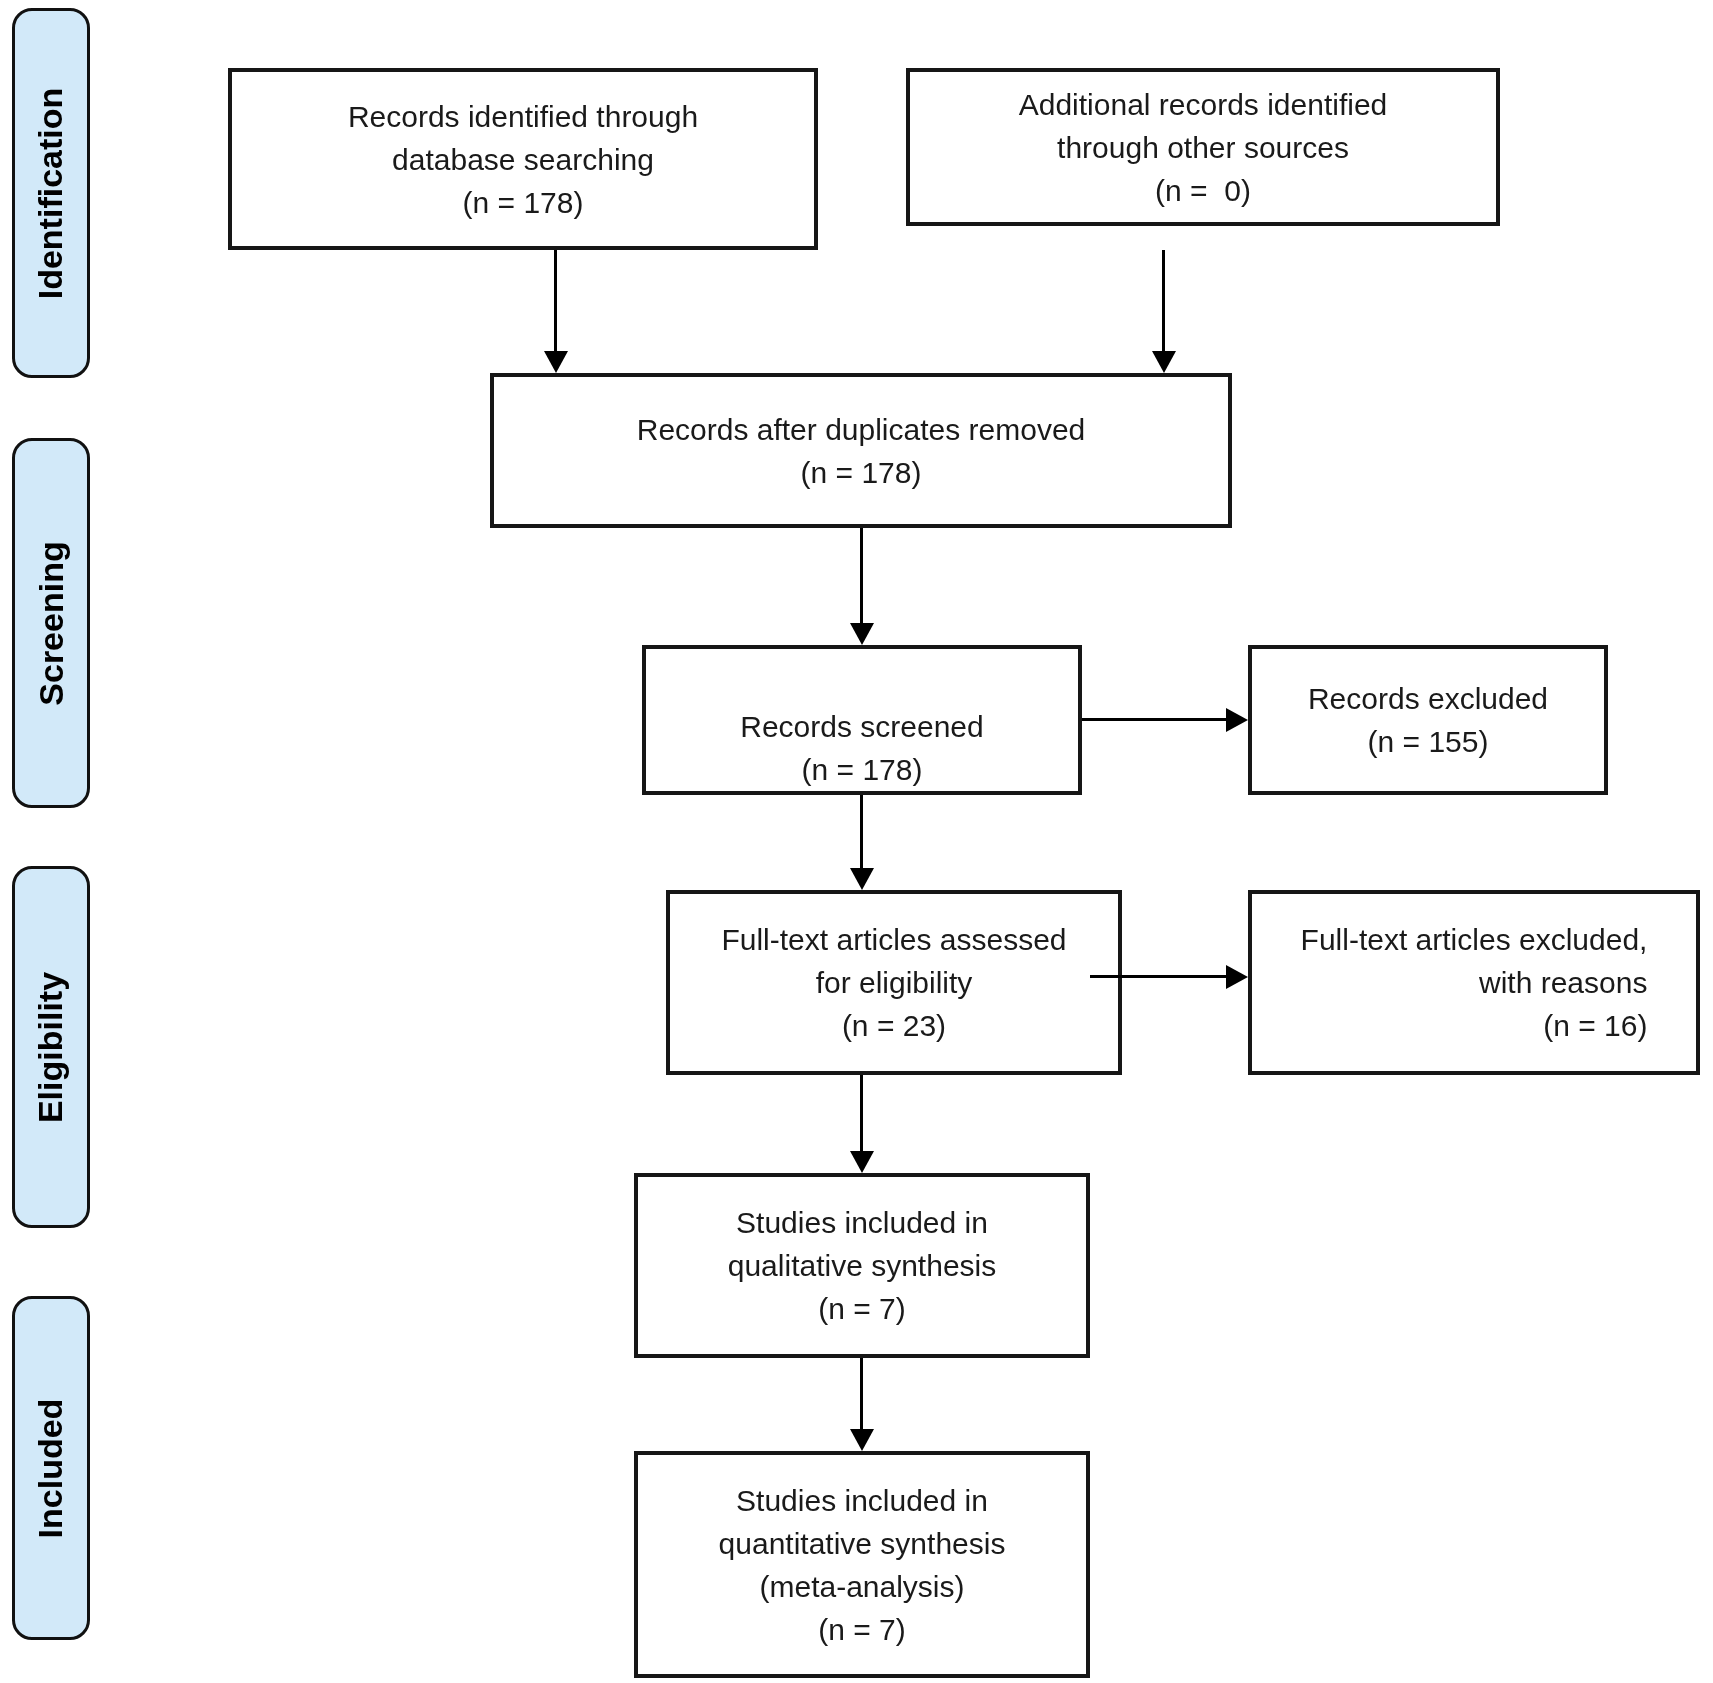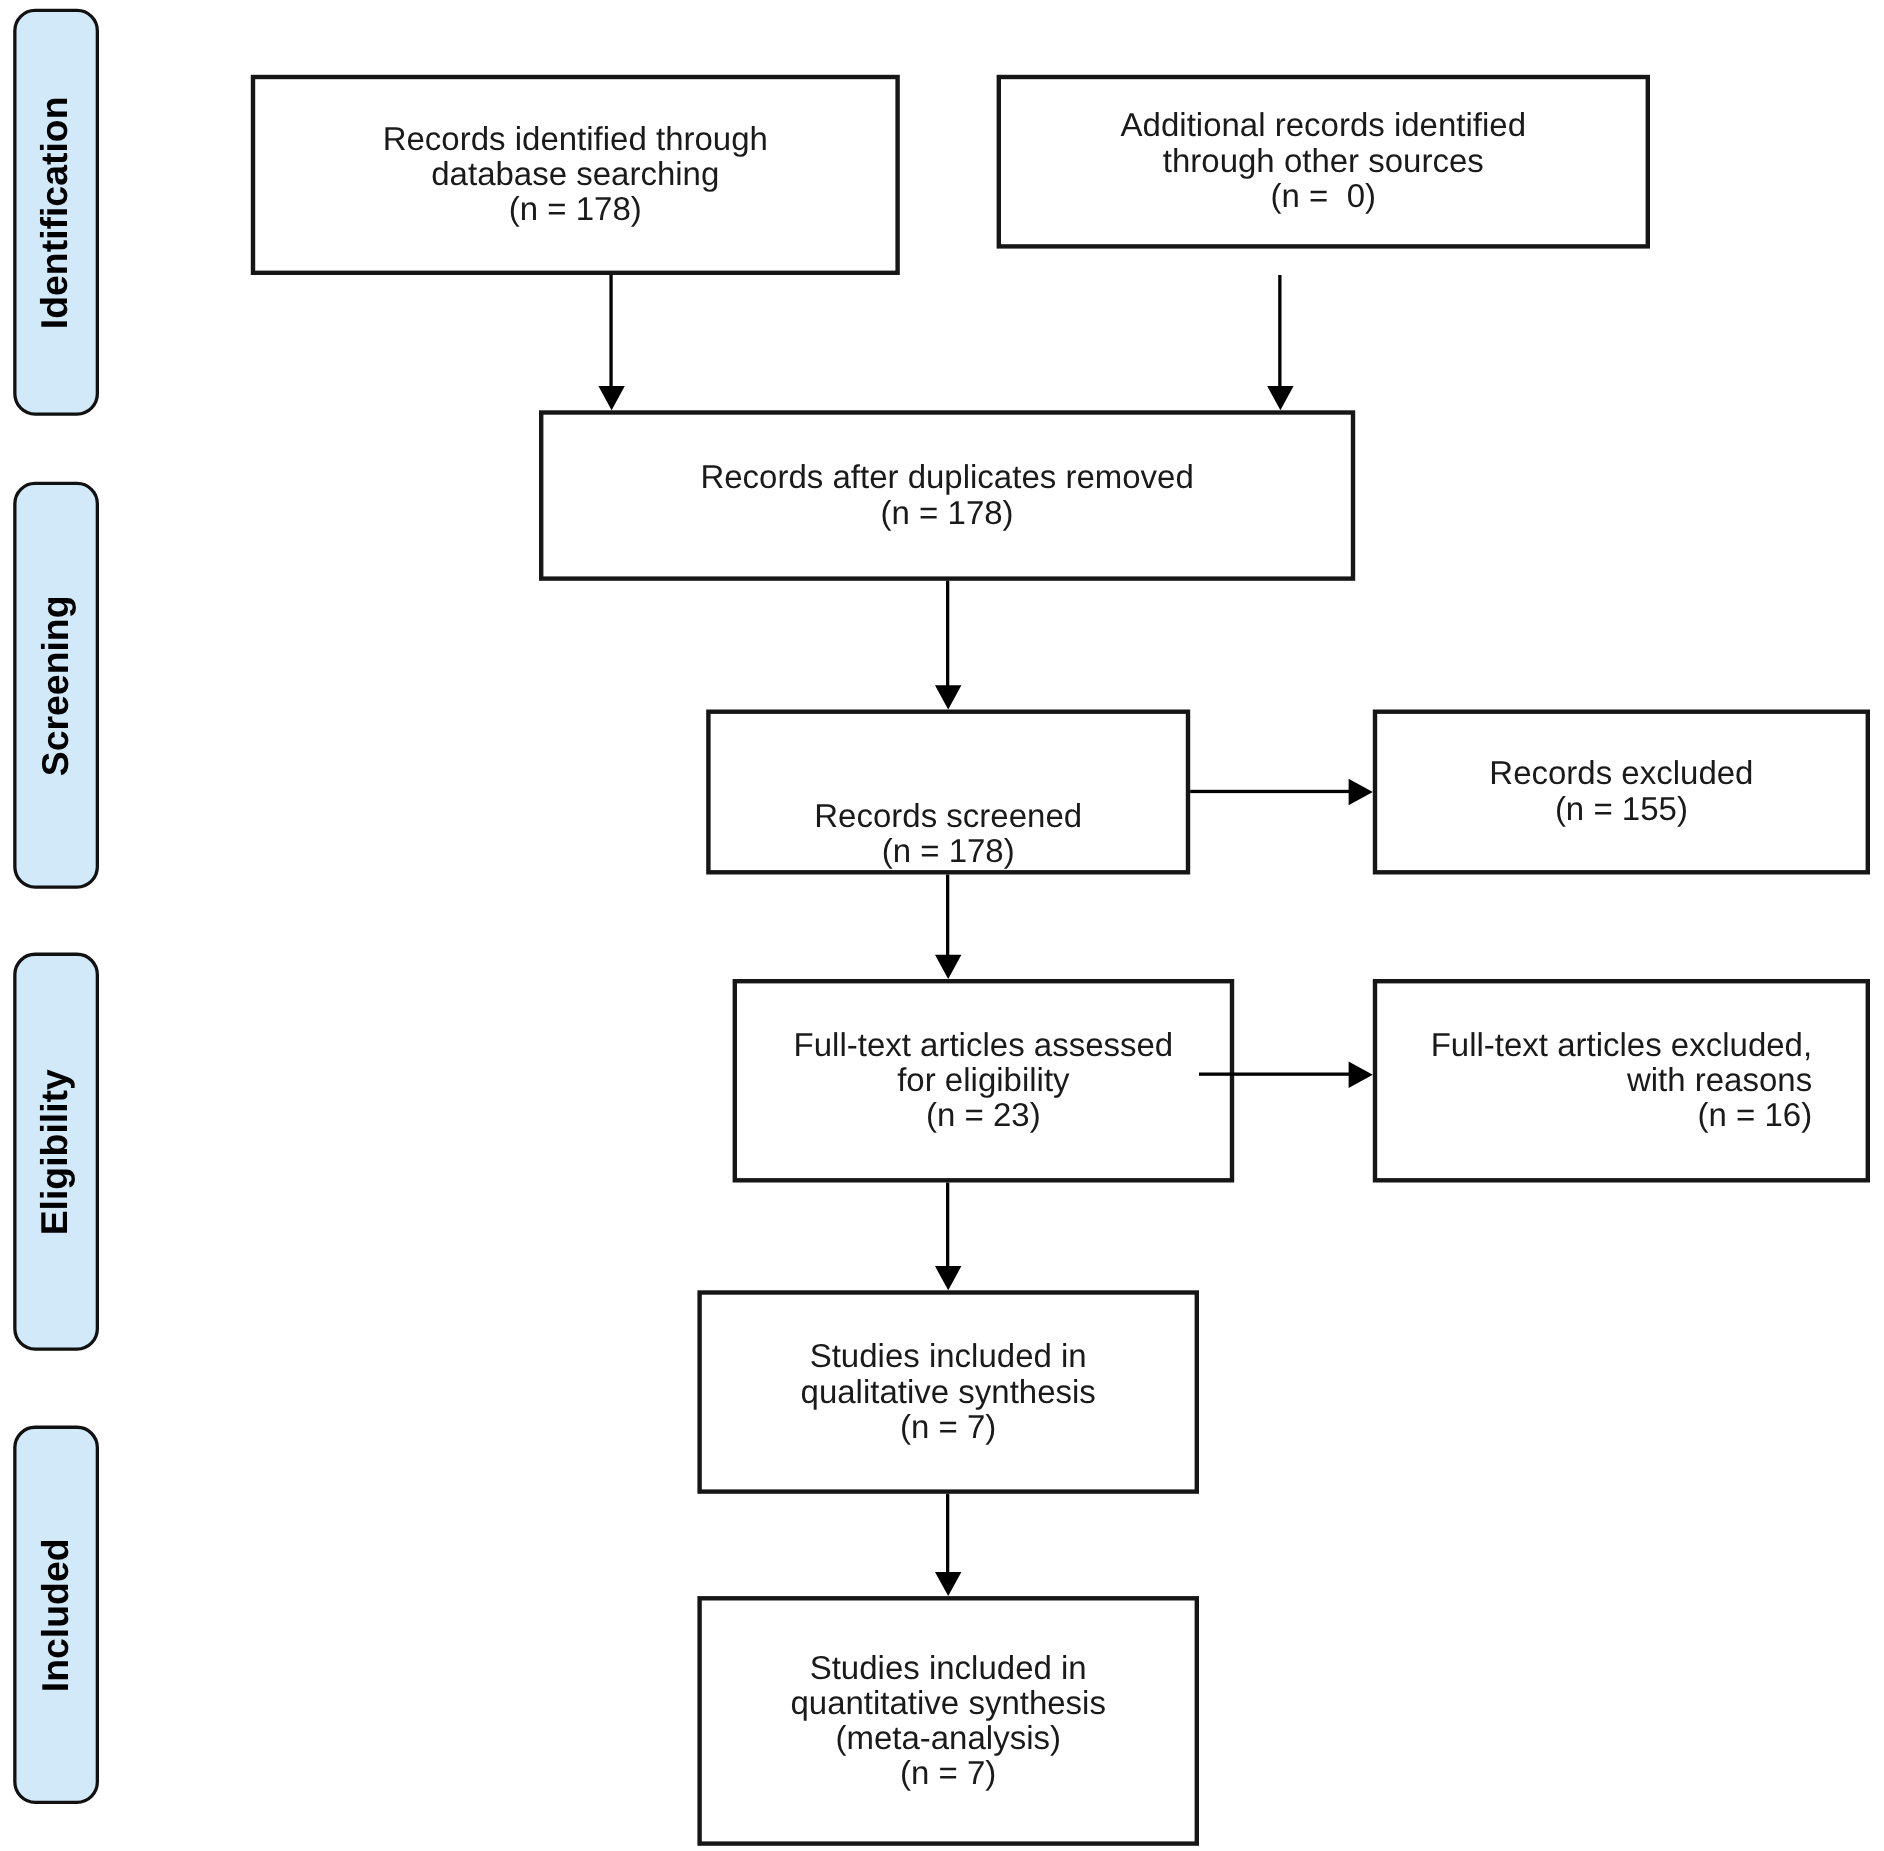--- a/index.html
+++ b/index.html
@@ -37,21 +37,21 @@
   .box{
     position:absolute;
     background:#fff;
     border:4px solid var(--box-border);
     box-sizing:border-box;
     display:flex;align-items:center;justify-content:center;
     text-align:center;
   }
   .box-text{
     white-space:pre-line;
-    font-size:30px;line-height:32px;
+    font-size:30px;line-height:43px;
     color:var(--text);
   }
   .vline{position:absolute;width:3px;background:var(--arrow);}
   .hline{position:absolute;height:3px;background:var(--arrow);}
   .head-down{
     position:absolute;width:0;height:0;
     border-left:12px solid transparent;
     border-right:12px solid transparent;
     border-top:22px solid var(--arrow);
   }
@@ -95,21 +95,21 @@
   <div class="box" style="left:490px;top:373px;width:742px;height:155px;">
     <span class="box-text">Records after duplicates removed
 (n = 178)</span>
   </div>
 
   <div class="box" style="left:642px;top:645px;width:440px;height:150px;align-items:flex-end;">
     <span class="box-text">Records screened
 (n = 178)</span>
   </div>
 
-  <div class="box" style="left:1248px;top:645px;width:452px;height:150px;">
+  <div class="box" style="left:1248px;top:645px;width:360px;height:150px;">
     <span class="box-text">Records excluded
 (n = 155)</span>
   </div>
 
   <div class="box" style="left:634px;top:890px;width:456px;height:185px;margin-left:32px;">
     <span class="box-text">Full-text articles assessed
 for eligibility
 (n = 23)</span>
   </div>
 

